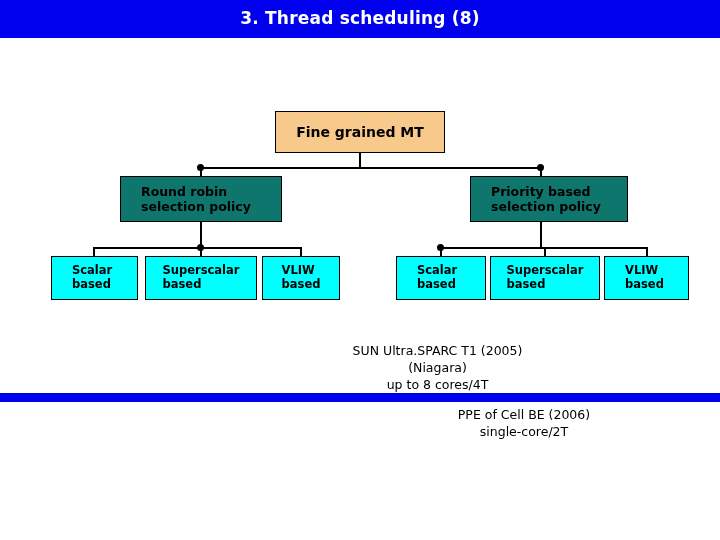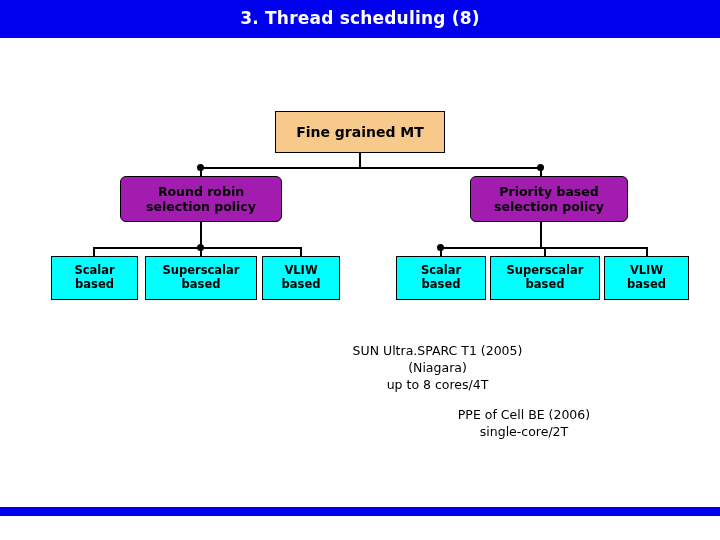--- a/index.html
+++ b/index.html
@@ -11,21 +11,21 @@
     height: 540px;
     background: #ffffff;
     font-family: "DejaVu Sans", sans-serif;
     overflow: hidden;
     position: relative;
   }
   #slide {
     position: absolute;
     left: 0; top: 0;
     width: 720px;
-    height: 516px;
+    height: 402px;
   }
   
   .title-bar {
     position: absolute;
     left: 0;
     top: 0;
     width: 720px;
     height: 38px;
     background: #0000ee;
   }
@@ -41,35 +41,34 @@
     letter-spacing: 0.2px;
   }
   
   .box {
     position: absolute;
     box-sizing: border-box;
     border: 1px solid #000000;
     display: flex;
     align-items: center;
     justify-content: center;
-    text-align: center;
+    text-align: left;
     font-size: 12.5px;
     font-weight: bold;
     color: #000000;
     line-height: 1.2;
     padding: 20px;
   }
   .box.root {
     background: #f7c98a;
     font-size: 14px;
   }
   .box.policy {
-    background: #a21caf;
+    background: #0f766e;
     font-size: 12.5px;
-    border-radius: 6px;
   }
   .box.leaf {
     background: #00ffff;
     font-size: 11.5px;
   }
   
   .conn {
     position: absolute;
     background: #000000;
   }

